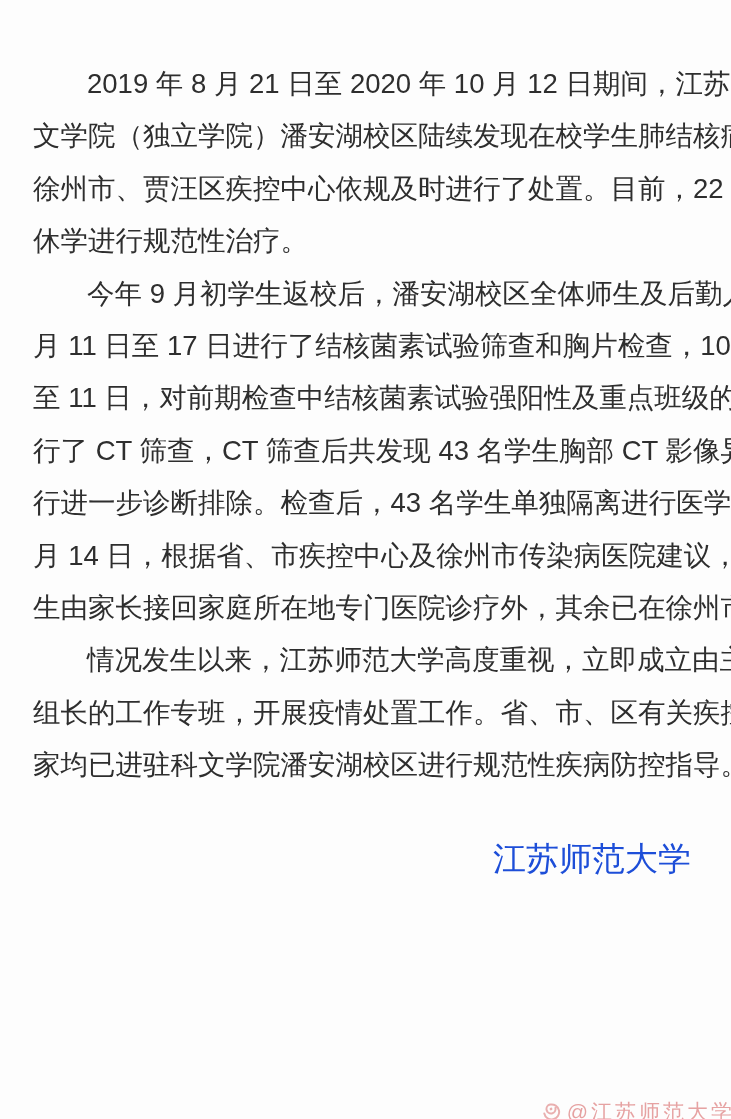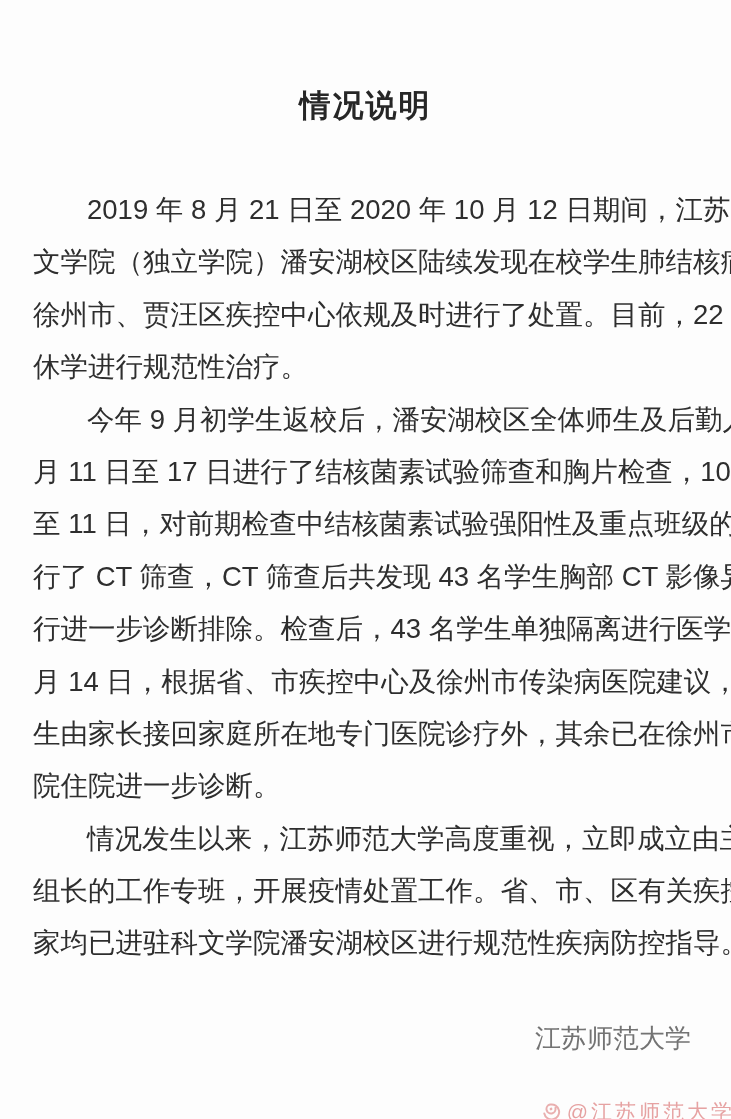--- a/index.html
+++ b/index.html
@@ -46,24 +46,24 @@
   .line.para-end {
     text-align: right;
     text-align-last: left;
   }
   .sign-block {
     margin-top: 42px;
     padding-right: 11px;
     text-align: right;
   }
   .sign-block .sig-line {
-    font-size: 26px;
+    font-size: 33px;
     line-height: 52px;
     height: 52px;
-    color: #737373;
+    color: #1d4ed8;
   }
   .watermark {
     position: absolute;
     right: -4px;
     bottom: -7px;
     display: flex;
     align-items: center;
     gap: 4px;
     color: rgba(217, 106, 106, 0.62);
     font-size: 21px;
@@ -75,40 +75,38 @@
     height: 24px;
     transform: rotate(-12deg);
     opacity: 0.85;
   }
 </style>
 </head>
 <body>
 
 <div class="page">
 
-  <div class="doc-title">情况说明</div>
 
   <div class="doc-body">
 
     <div>
       <div class="line indent">2019 年 8 月 21 日至 2020 年 10 月 12 日期间，江苏师范大学科</div>
       <div class="line">文学院（独立学院）潘安湖校区陆续发现在校学生肺结核病例 22 例，</div>
       <div class="line">徐州市、贾汪区疾控中心依规及时进行了处置。目前，22 例患者已</div>
       <div class="line para-end">休学进行规范性治疗。</div>
     </div>
 
     <div>
       <div class="line indent">今年 9 月初学生返校后，潘安湖校区全体师生及后勤人员于 9</div>
       <div class="line">月 11 日至 17 日进行了结核菌素试验筛查和胸片检查，10 月 10 日</div>
       <div class="line">至 11 日，对前期检查中结核菌素试验强阳性及重点班级的师生又进</div>
       <div class="line">行了 CT 筛查，CT 筛查后共发现 43 名学生胸部 CT 影像异常，需进</div>
       <div class="line">行进一步诊断排除。检查后，43 名学生单独隔离进行医学观察。10</div>
       <div class="line">月 14 日，根据省、市疾控中心及徐州市传染病医院建议，除 4 名学</div>
       <div class="line">生由家长接回家庭所在地专门医院诊疗外，其余已在徐州市传染病医</div>
-      <div class="line para-end">院住院进一步诊断。</div>
     </div>
 
     <div>
       <div class="line indent">情况发生以来，江苏师范大学高度重视，立即成立由主要领导任</div>
       <div class="line">组长的工作专班，开展疫情处置工作。省、市、区有关疾控部门、专</div>
       <div class="line para-end">家均已进驻科文学院潘安湖校区进行规范性疾病防控指导。</div>
     </div>
 
     <div class="sign-block">
       <div class="sig-line">江苏师范大学</div>

